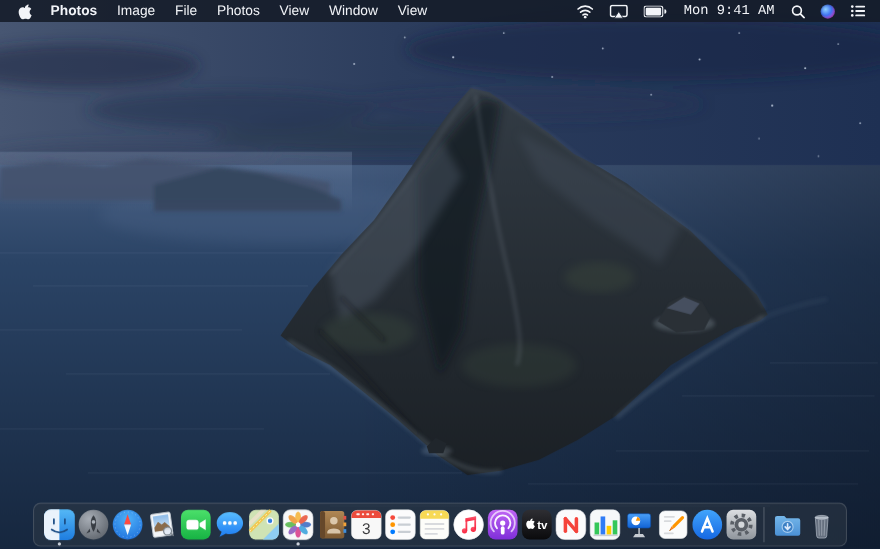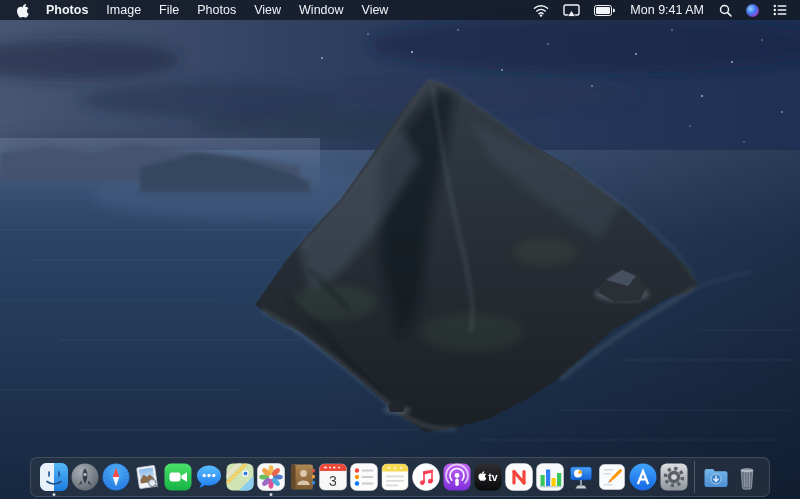--- a/index.html
+++ b/index.html
@@ -15,21 +15,21 @@
   .menubar{
     position:absolute;top:0;left:0;right:0;height:20px;z-index:10;
     background:rgba(20,27,40,0.88);
     display:flex;align-items:center;justify-content:space-between;
     color:#f2f4f8;font-size:12.5px;
   }
   .mb-left{display:flex;align-items:center;height:100%;padding-left:6px;}
   .mb-item{padding:0 9px;line-height:20px;white-space:nowrap;cursor:default;}
   .mb-app{font-weight:700;}
   .apple-wrap{padding:0 8px 0 10px;display:flex;align-items:center;}
-  .mb-right{display:flex;align-items:flex-end;height:100%;padding-right:8px;gap:4px;}
+  .mb-right{display:flex;align-items:flex-end;height:100%;padding-right:8px;gap:4px;font-family:Liberation Mono, monospace;}
   .status-item{display:flex;align-items:center;padding:0 5px;height:100%;}
   .clock{padding:0 6px;white-space:nowrap;}
   .siri-orb{
     width:13px;height:13px;border-radius:50%;
     background:radial-gradient(circle at 35% 35%, #8fd0ff 0%, #3f74f2 45%, #a94bd6 72%, #e8434a 100%);
     box-shadow:inset 0 0 2px rgba(0,0,0,.5);
   }
   
   .dock{
     position:absolute;left:50%;transform:translateX(-50%);bottom:2px;z-index:10;

